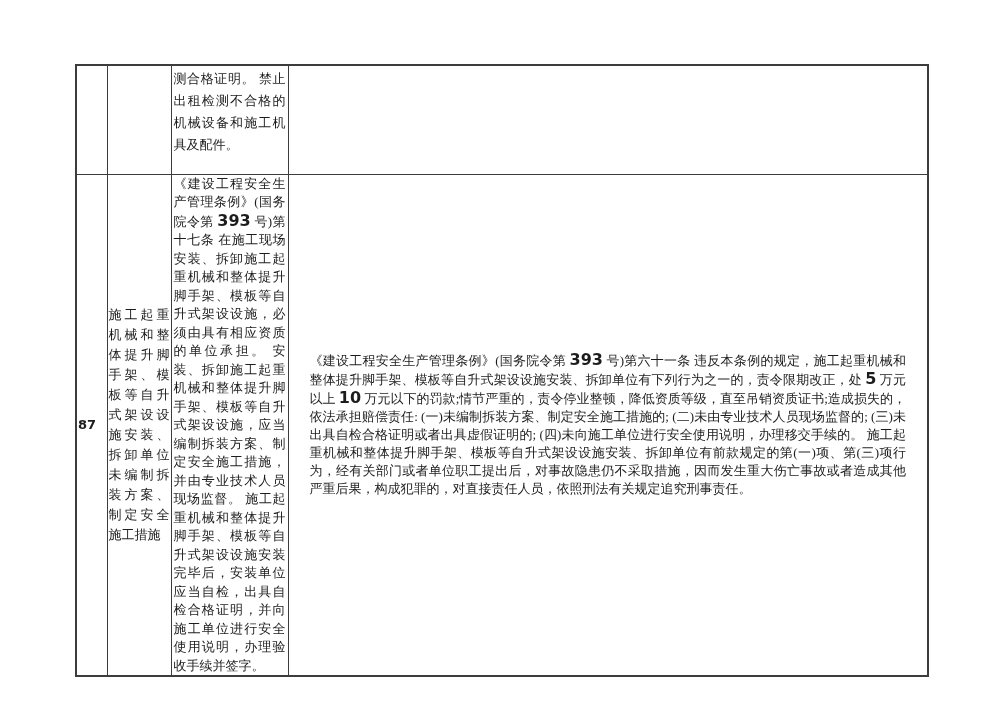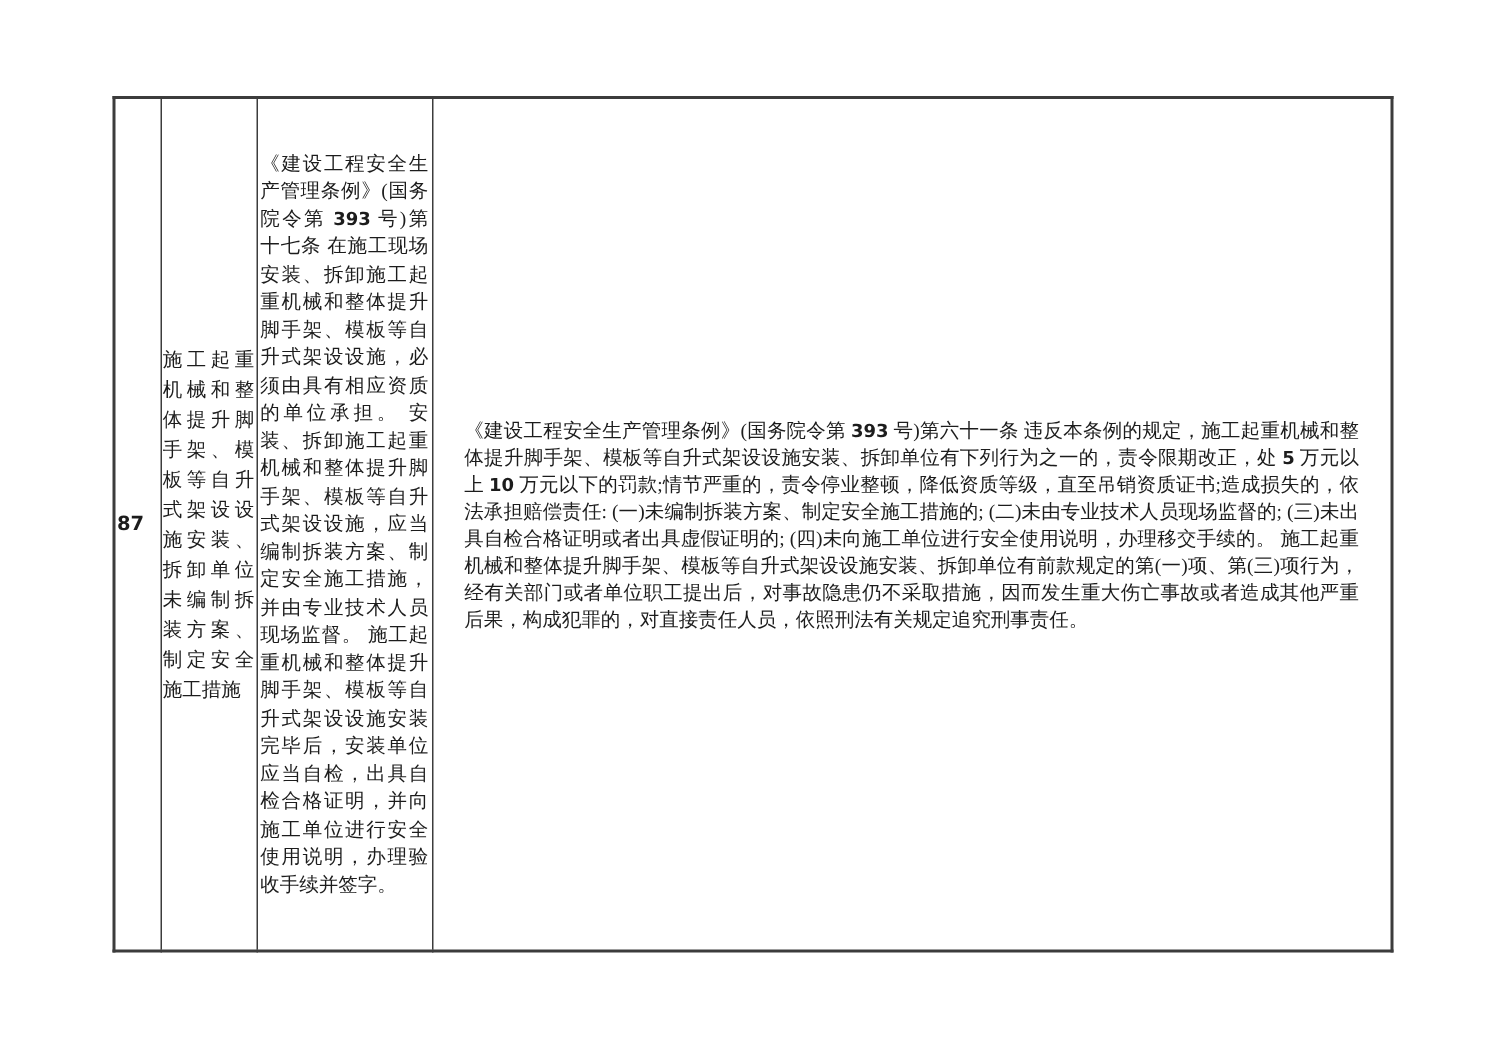--- a/index.html
+++ b/index.html
@@ -71,35 +71,41 @@
   td.cell-penalty{
     font-size:13px;
     line-height:18px;
     text-align:justify;
     text-justify:inter-ideograph;
     padding:0 21px;
   }
   .num{
     font-family:"DejaVu Sans","Liberation Sans",sans-serif;
     font-weight:700;
-    font-size:12px;
+    font-size:16px;
   }
 </style>
 </head>
 <body>
 
 <div class="page">
   <table class="doc-table">
     <colgroup>
       <col class="c-no">
       <col class="c-violation">
       <col class="c-basis">
       <col class="c-penalty">
     </colgroup>
     <tbody>
+      <tr class="row-prev">
+        <td class="cell cell-no"></td>
+        <td class="cell cell-violation"></td>
+        <td class="cell cell-basis"><span>测合格证明。 禁止出租检测不合格的机械设备和施工机具及配件。</span></td>
+        <td class="cell cell-penalty"></td>
+      </tr>
       <tr class="row-87">
         <td class="cell cell-no">87</td>
         <td class="cell cell-violation">施工起重机械和整体提升脚手架、模板等自升式架设设施安装、拆卸单位未编制拆装方案、制定安全施工措施</td>
         <td class="cell cell-basis"><span>《建设工程安全生产管理条例》(国务院令第 </span><span class="num">393</span><span> 号)第十七条 在施工现场安装、拆卸施工起重机械和整体提升脚手架、模板等自升式架设设施，必须由具有相应资质的单位承担。 安装、拆卸施工起重机械和整体提升脚手架、模板等自升式架设设施，应当编制拆装方案、制定安全施工措施，并由专业技术人员现场监督。 施工起重机械和整体提升脚手架、模板等自升式架设设施安装完毕后，安装单位应当自检，出具自检合格证明，并向施工单位进行安全使用说明，办理验收手续并签字。</span></td>
         <td class="cell cell-penalty"><span>《建设工程安全生产管理条例》(国务院令第 </span><span class="num">393</span><span> 号)第六十一条 违反本条例的规定，施工起重机械和整体提升脚手架、模板等自升式架设设施安装、拆卸单位有下列行为之一的，责令限期改正，处 </span><span class="num">5</span><span> 万元以上 </span><span class="num">10</span><span> 万元以下的罚款;情节严重的，责令停业整顿，降低资质等级，直至吊销资质证书;造成损失的，依法承担赔偿责任: (一)未编制拆装方案、制定安全施工措施的; (二)未由专业技术人员现场监督的; (三)未出具自检合格证明或者出具虚假证明的; (四)未向施工单位进行安全使用说明，办理移交手续的。 施工起重机械和整体提升脚手架、模板等自升式架设设施安装、拆卸单位有前款规定的第(一)项、第(三)项行为，经有关部门或者单位职工提出后，对事故隐患仍不采取措施，因而发生重大伤亡事故或者造成其他严重后果，构成犯罪的，对直接责任人员，依照刑法有关规定追究刑事责任。</span></td>
       </tr>
     </tbody>
   </table>
 </div>
 

